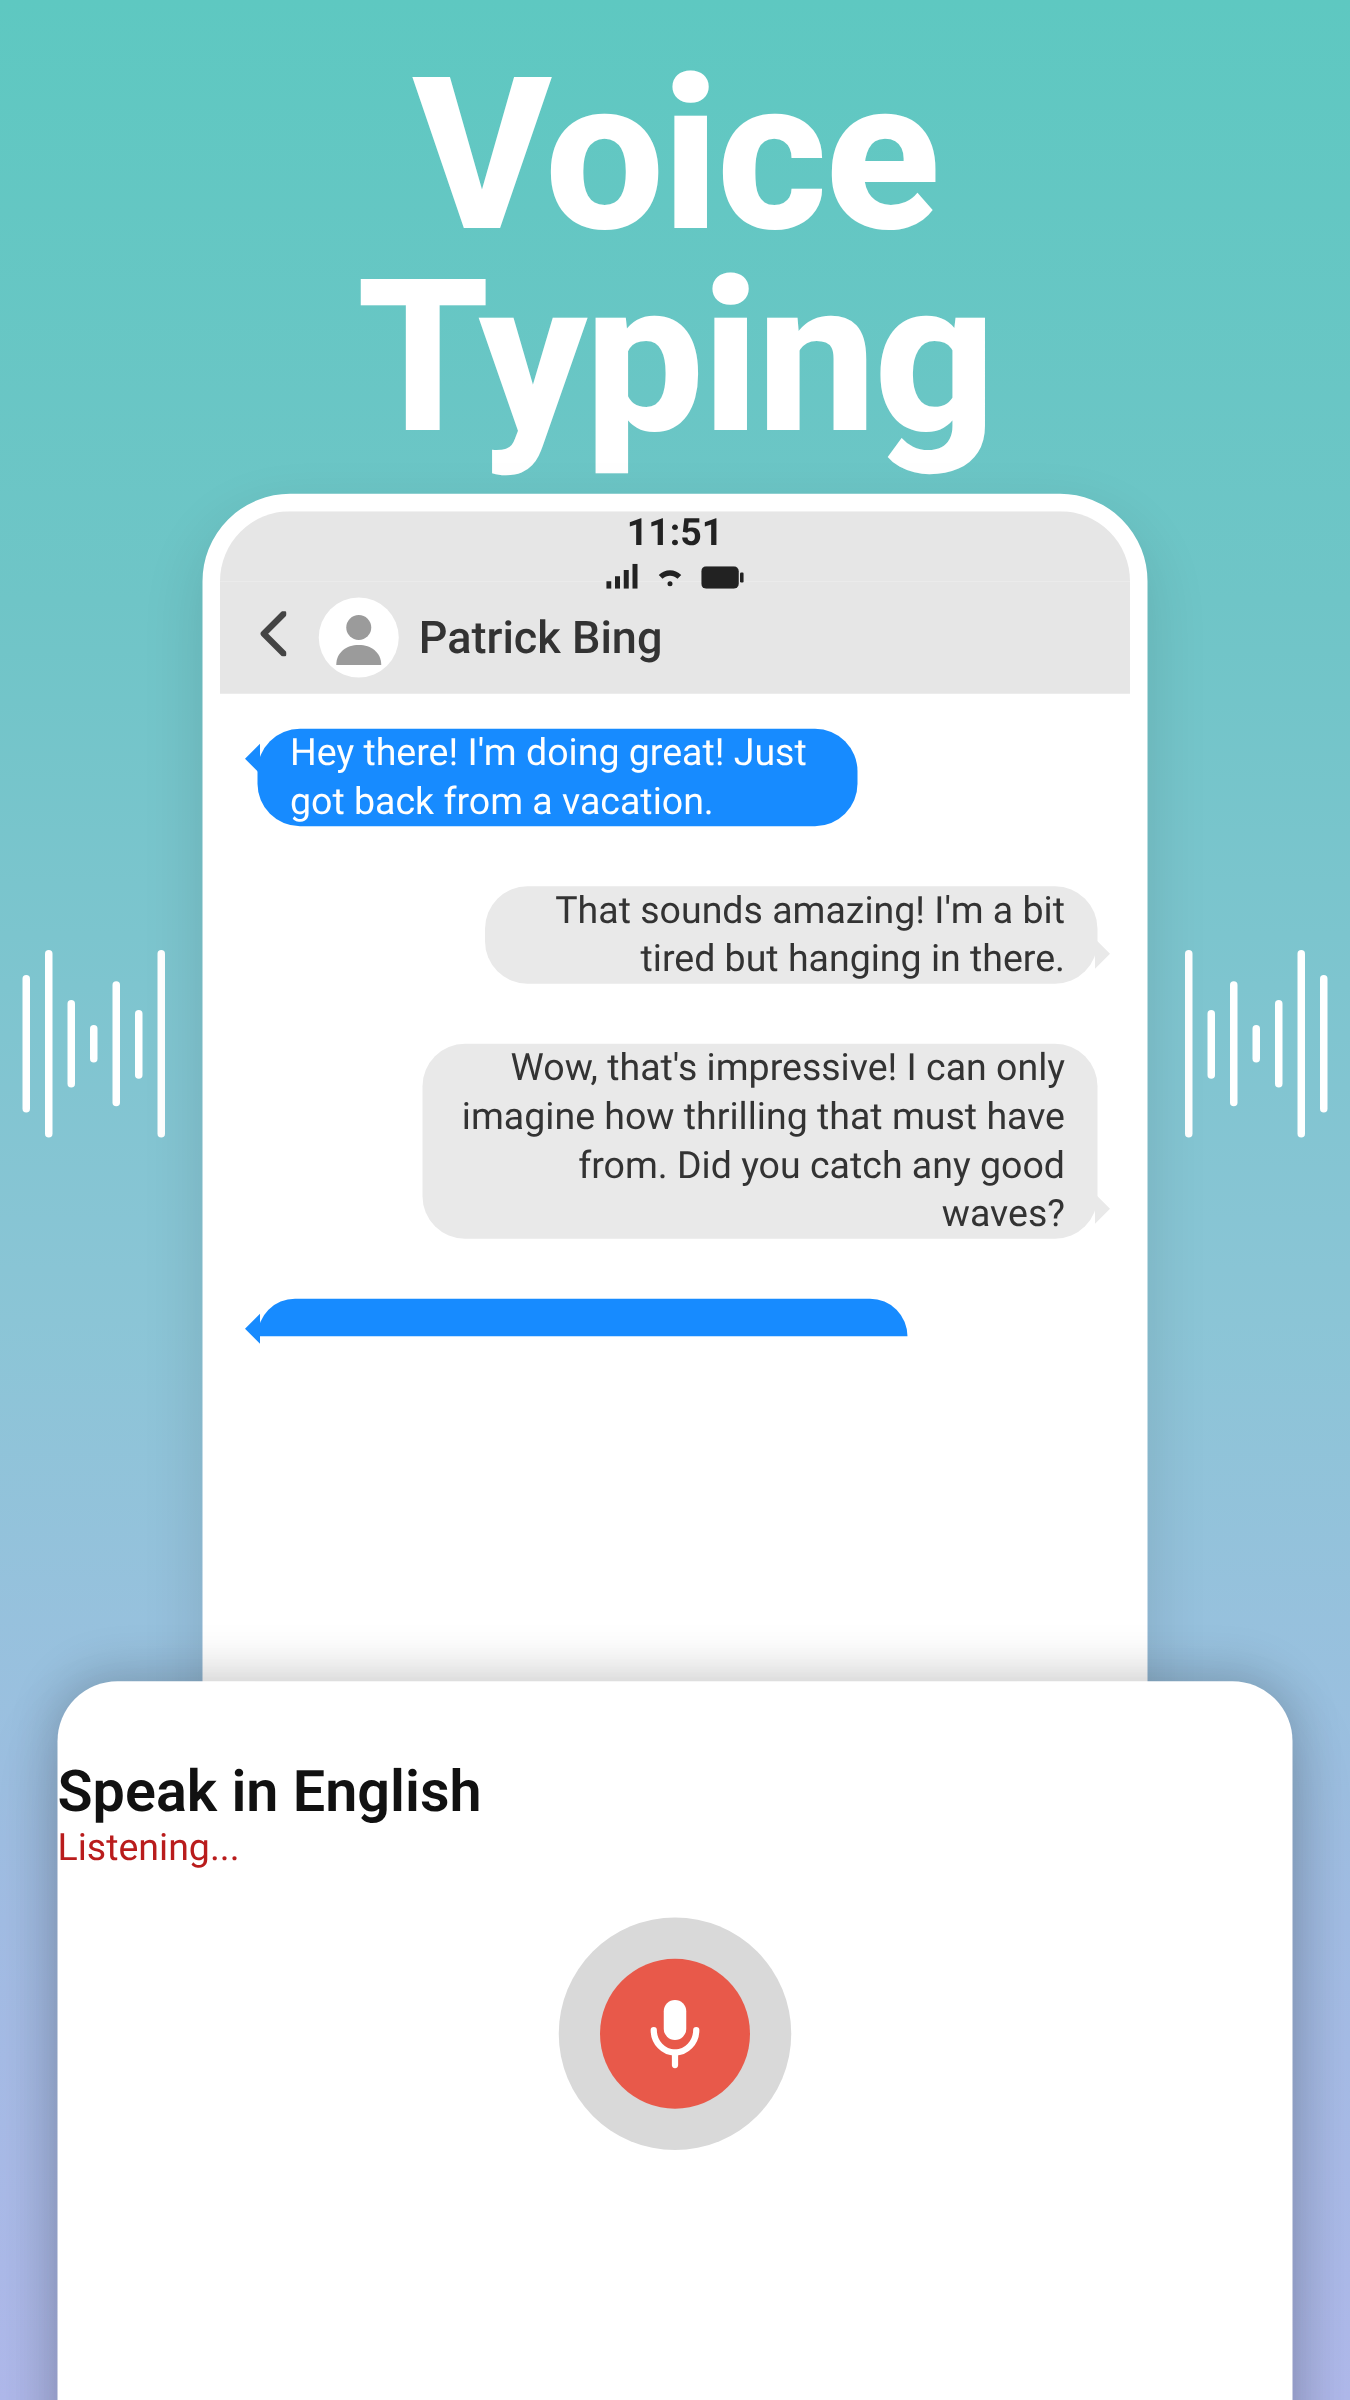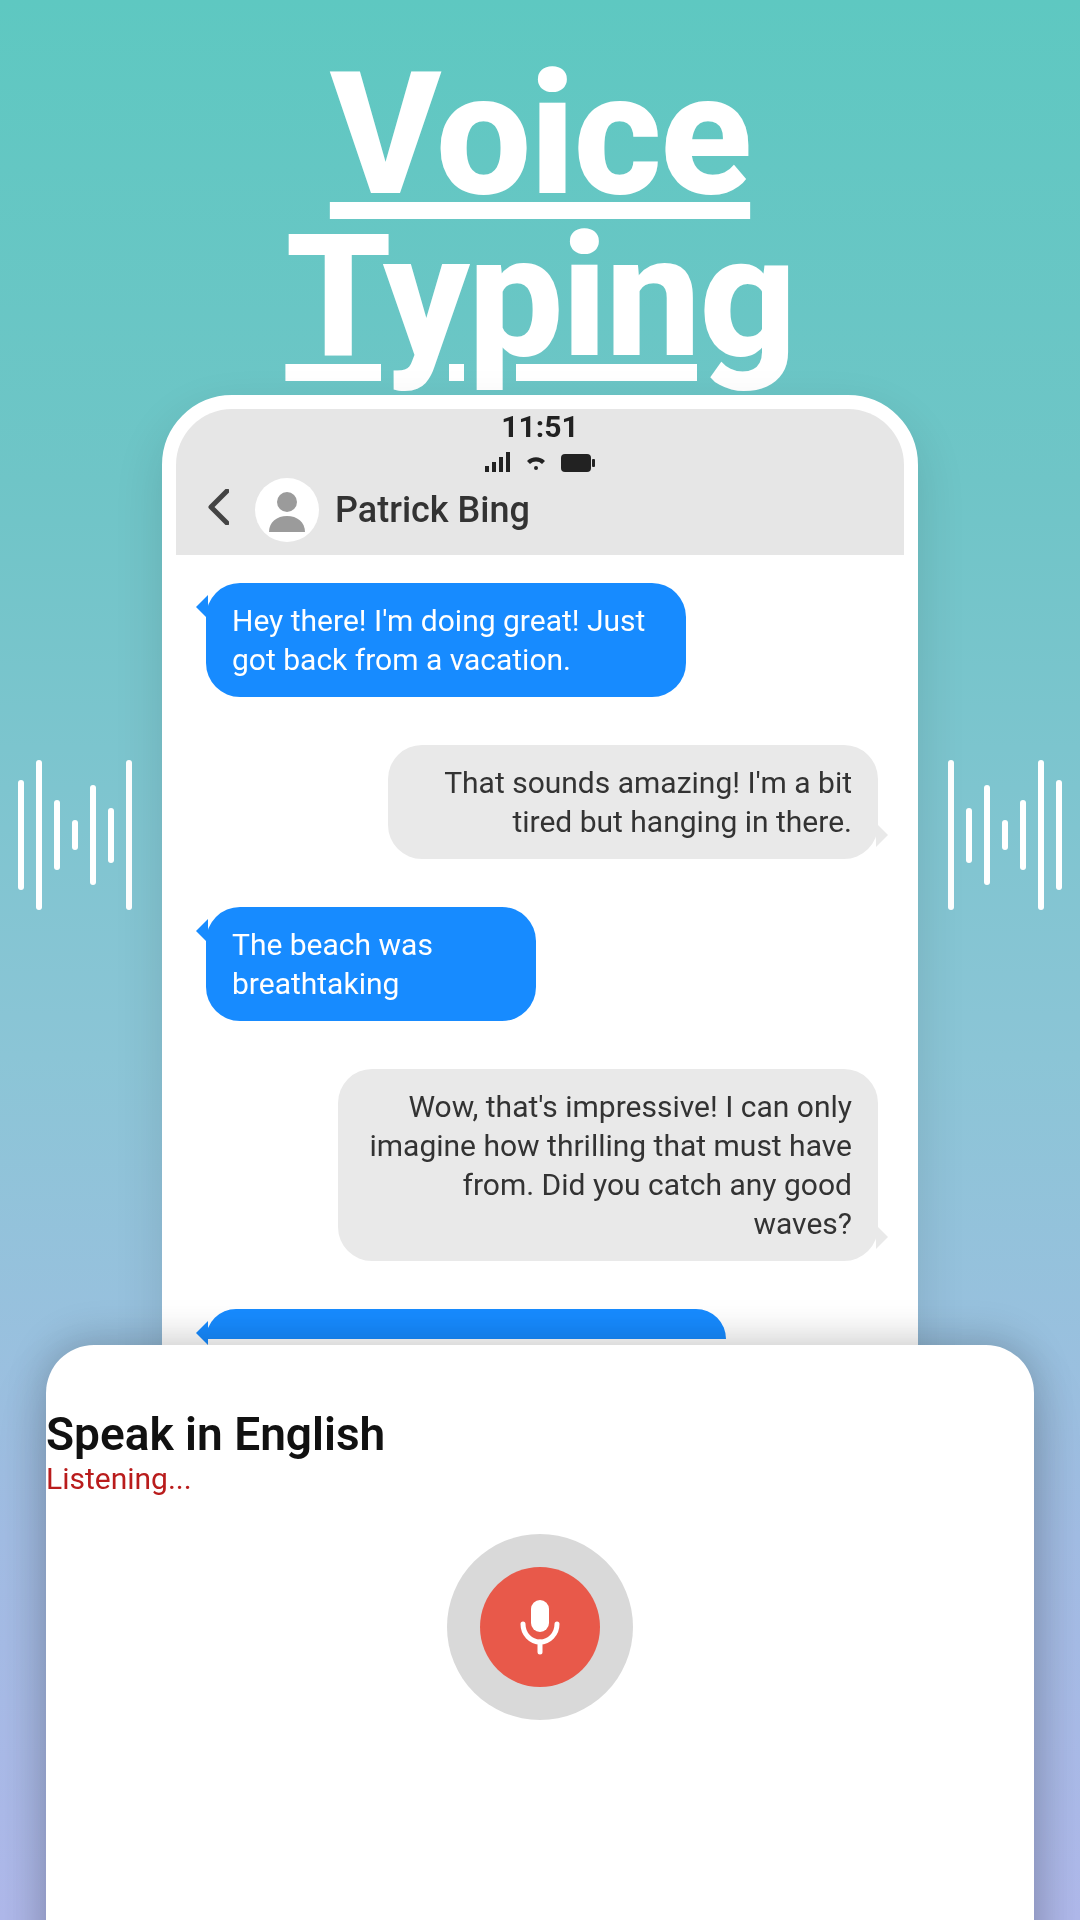--- a/index.html
+++ b/index.html
@@ -11,22 +11,21 @@
   overflow: hidden;
   position: relative;
 }
 .promo-title {
   color: #fff;
   font-weight: 800;
   font-size: 170px;
   line-height: 0.95;
   text-align: center;
   letter-spacing: -2px;
-  padding-top: 55px;
-  text-decoration: underline;
+  padding-top: 44px;
 }
 .waves {
   position: absolute;
   top: 760px;
   display: flex;
   gap: 12px;
   align-items: center;
 }
 .waves.left { left: 18px; }
 .waves.right { right: 18px; }
@@ -86,21 +85,21 @@
 .contact-name {
   font-size: 36px;
   color: #333;
   font-weight: 500;
 }
 .thread {
   padding: 28px 18px 0 18px;
 }
 .msg {
   max-width: 560px;
-  padding: 18px 26px;
+  padding: 0 26px;
   border-radius: 34px;
   font-size: 30px;
   line-height: 1.3;
   margin-bottom: 48px;
   position: relative;
 }
 .msg.out {
   background: #178bff;
   color: #fff;
   margin-left: 12px;
@@ -247,21 +246,20 @@
           <circle cx="24" cy="16" r="10" fill="#9b9b9b"></circle>
           <path d="M6 46c0-10 8-16 18-16s18 6 18 16" fill="#9b9b9b"></path>
         </svg>
     </span>
     <span class="contact-name">Patrick Bing</span>
   </div>
 
   <div class="thread">
     <div class="msg out w1">Hey there! I'm doing great! Just got back from a vacation.</div>
     <div class="msg in w1">That sounds amazing! I'm a bit tired but hanging in there.</div>
-    <div class="msg out w2">The beach was breathtaking</div>
     <div class="msg in w2">Wow, that's impressive! I can only imagine how thrilling that must have from. Did you catch any good waves?</div>
     <div class="msg out cutoff"></div>
   </div>
 
 </div>
 
 <div class="speak-panel">
   <div class="speak-title">Speak in English</div>
   <div class="speak-status">Listening...</div>
   <div class="mic-wrap">

